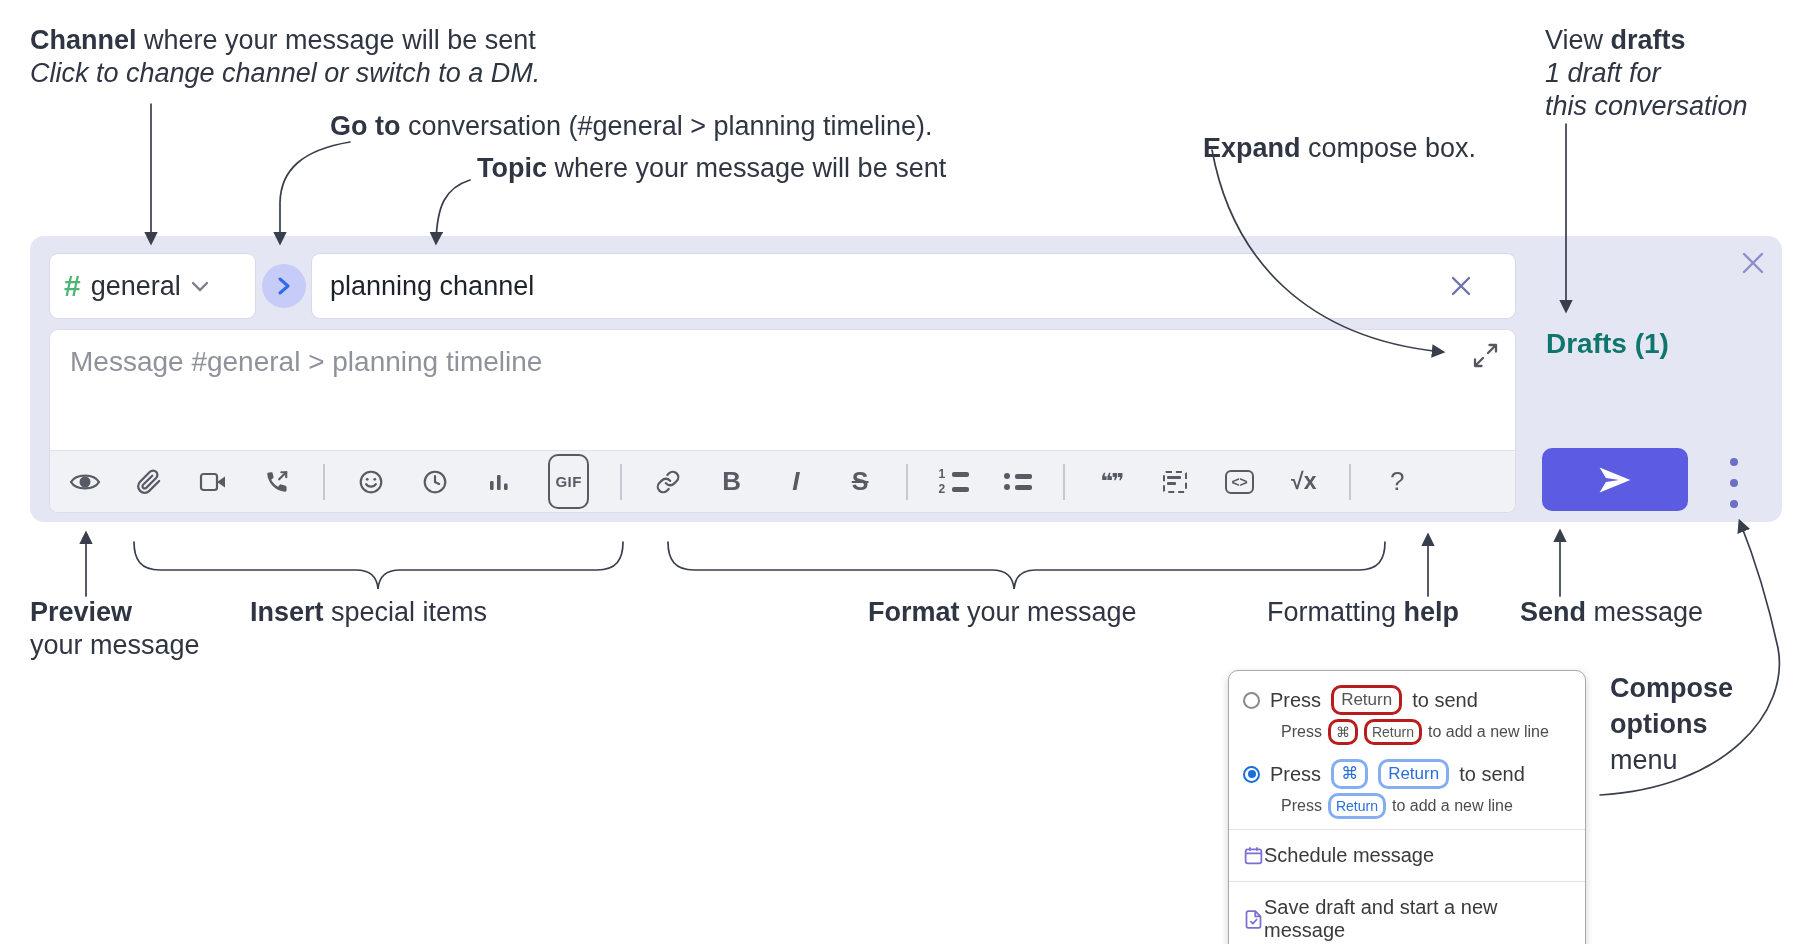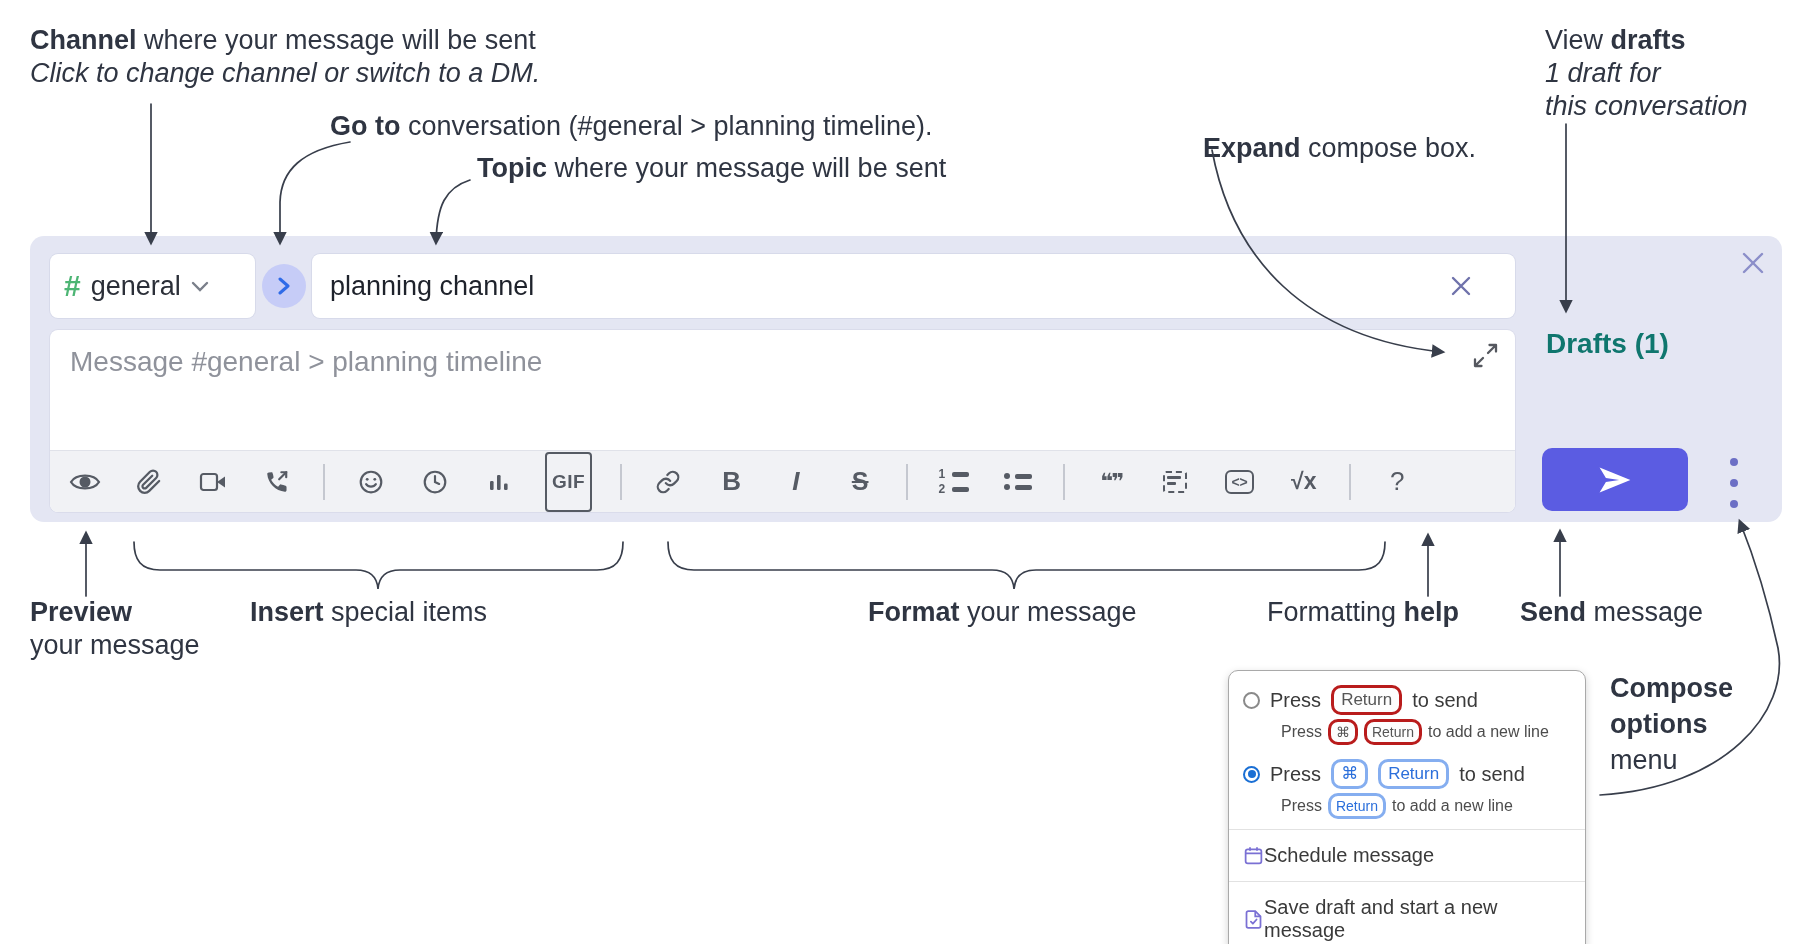--- a/index.html
+++ b/index.html
@@ -34,21 +34,21 @@
   .toolbar{position:absolute;left:0;bottom:0;width:100%;height:62px;background:#f1f2f5;
            border-top:1px solid #e0e2e9;border-radius:0 0 8px 8px;box-sizing:border-box;
            display:flex;align-items:center;justify-content:space-between;padding:0 16px;}
   .tbtn{width:37px;height:40px;display:flex;align-items:center;justify-content:center;
         color:#565b64;cursor:pointer;flex:0 0 auto;}
   .tdiv{width:2px;height:36px;background:#c5c8d0;flex:0 0 auto;}
   .tspacer{width:56px;flex:0 0 auto;}
   .tb-letter{font-size:26px;font-weight:700;color:#565b64;}
   .tb-italic{font-size:26px;font-weight:700;font-style:italic;}
   .tb-strike{font-size:25px;font-weight:700;text-decoration:line-through;}
-  .gif-box{border:2.5px solid #565b64;border-radius:4px;font-size:19px;font-weight:700;
+  .gif-box{border:2.5px solid #565b64;border-radius:10px;font-size:15px;font-weight:700;
            padding:17px 5px;letter-spacing:.5px;}
   .code-box{border:2.5px solid #565b64;border-radius:6px;font-size:14px;font-weight:700;
             padding:2px 4px;}
   .math-t{font-size:23px;font-weight:600;}
   .quote-t{font-size:22px;font-weight:700;letter-spacing:-2px;}
   .help-t{font-size:26px;font-weight:400;}
   .minilist{display:flex;flex-direction:column;gap:5px;}
   .minirow{display:flex;align-items:center;gap:5px;}
   .minirow .num{font-size:12px;font-weight:700;line-height:10px;width:8px;}
   .minirow .dot{width:6px;height:6px;border-radius:50%;background:#565b64;}

